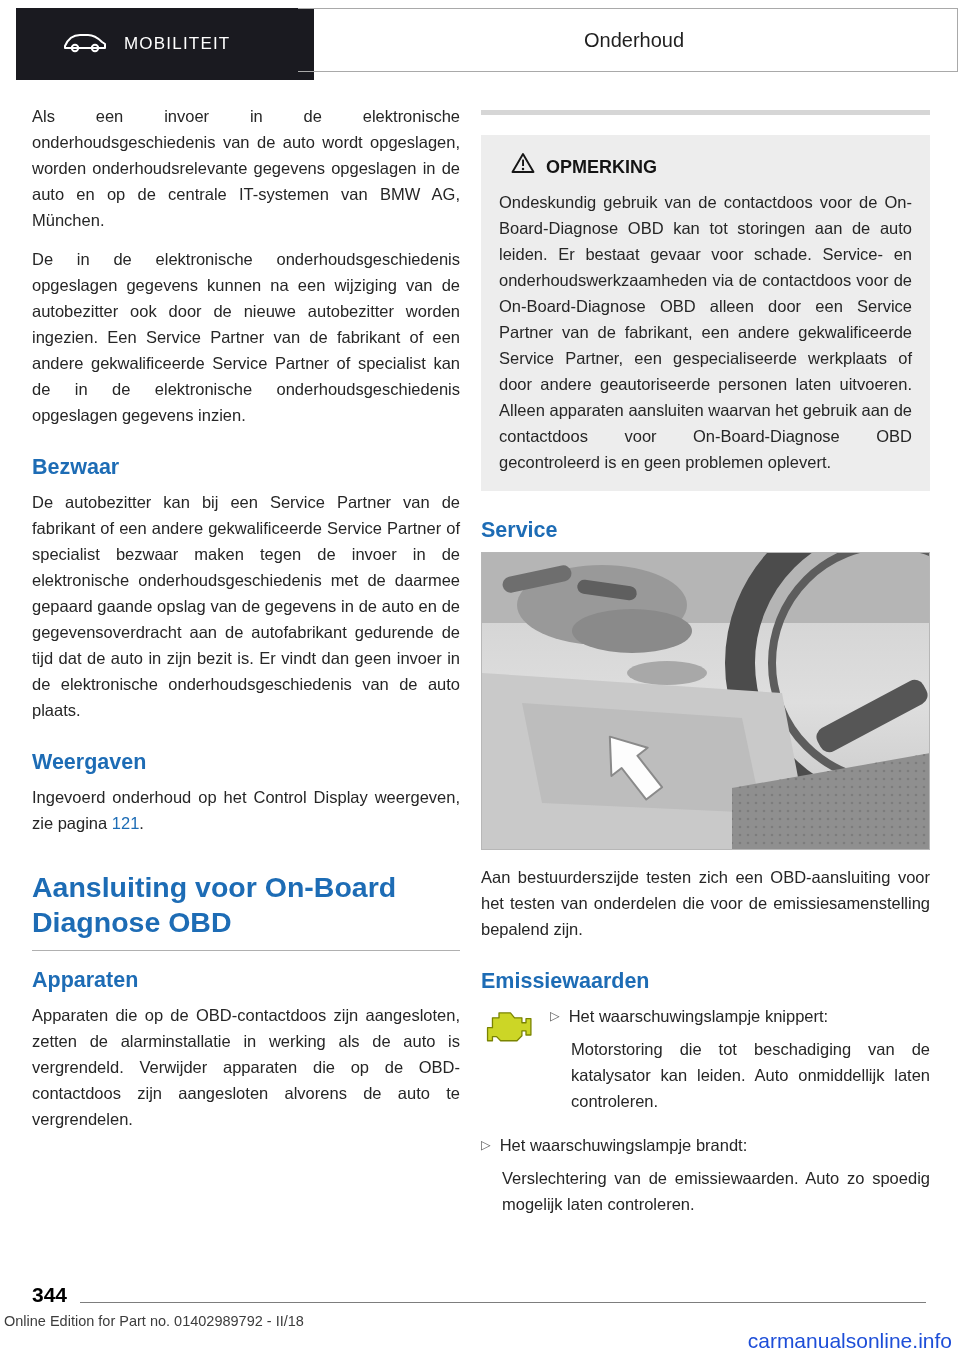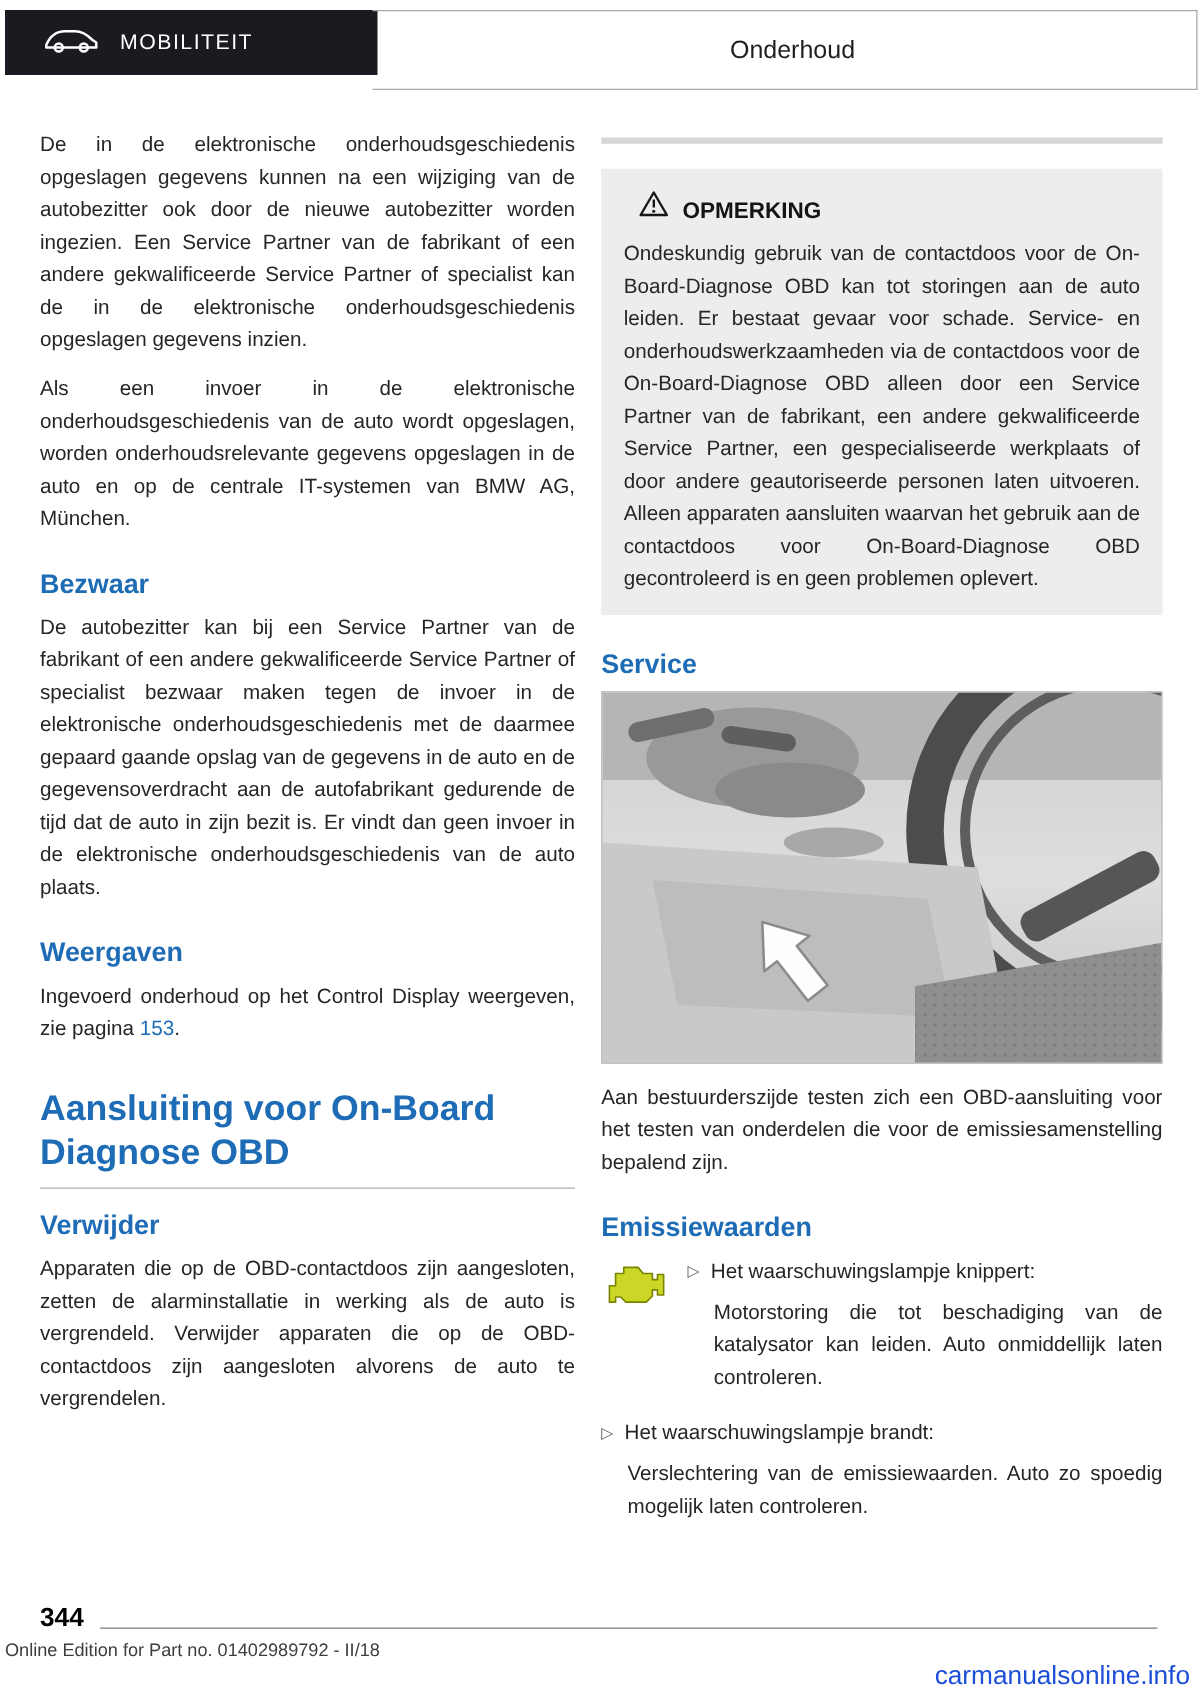--- a/index.html
+++ b/index.html
@@ -10,22 +10,22 @@
   }
   *{box-sizing:border-box;}
   html,body{margin:0;padding:0;background:#ffffff;}
   .page{
     position:relative;width:960px;height:1362px;background:#fff;overflow:hidden;
     font-family:"Liberation Sans","DejaVu Sans",sans-serif;color:#262626;
   }
   
   .header{position:absolute;top:8px;left:0;width:958px;height:64px;}
   .header-tab{
-    position:absolute;left:4px;top:0;width:298px;height:52px;background:var(--tab-bg);
-    display:flex;align-items:center;gap:16px;padding-left:30px;
+    position:absolute;left:16px;top:0;width:298px;height:72px;background:var(--tab-bg);
+    display:flex;align-items:center;gap:16px;padding-left:46px;
   }
   .header-tab .tab-label{color:#ffffff;font-size:17px;letter-spacing:1.2px;}
   .header-chapter{
     position:absolute;left:298px;top:0;width:660px;height:64px;
     border-top:1px solid #a9a9a9;border-right:1px solid #a9a9a9;border-bottom:1px solid #a9a9a9;
     display:flex;align-items:center;padding-left:13px;font-size:20px;color:#1f1f1f;justify-content:center;
   }
   
   .col{position:absolute;top:103px;}
   .col-left{left:32px;width:428px;}
@@ -80,35 +80,35 @@
         </svg>
       </span>
       <span class="tab-label">MOBILITEIT</span>
     </div>
     <div class="header-chapter">
       <span>Onderhoud</span>
     </div>
   </div>
 
   <div class="col col-left">
+    <p class="body">Als een invoer in de elektronische onderhoudsgeschiedenis van de auto wordt opgeslagen, worden onderhoudsrelevante gegevens opgeslagen in de auto en op de centrale IT-systemen van BMW AG, München.</p>
     <p class="body">De in de elektronische onderhoudsgeschiedenis opgeslagen gegevens kunnen na een wijziging van de autobezitter ook door de nieuwe autobezitter worden ingezien. Een Service Partner van de fabrikant of een andere gekwalificeerde Service Partner of specialist kan de in de elektronische onderhoudsgeschiedenis opgeslagen gegevens inzien.</p>
-    <p class="body">Als een invoer in de elektronische onderhoudsgeschiedenis van de auto wordt opgeslagen, worden onderhoudsrelevante gegevens opgeslagen in de auto en op de centrale IT-systemen van BMW AG, München.</p>
 
     <h2 class="section">Bezwaar</h2>
     <p class="body">De autobezitter kan bij een Service Partner van de fabrikant of een andere gekwalificeerde Service Partner of specialist bezwaar maken tegen de invoer in de elektronische onderhoudsgeschiedenis met de daarmee gepaard gaande opslag van de gegevens in de auto en de gegevensoverdracht aan de autofabrikant gedurende de tijd dat de auto in zijn bezit is. Er vindt dan geen invoer in de elektronische onderhoudsgeschiedenis van de auto plaats.</p>
 
     <h2 class="section">Weergaven</h2>
     <p class="body">
-      <span>Ingevoerd onderhoud op het Control Display weergeven, zie pagina </span><a class="ref-link">153</a><span>.</span>
+      <span>Ingevoerd onderhoud op het Control Display weergeven, zie pagina </span><a class="ref-link">121</a><span>.</span>
     </p>
 
     <h1 class="chapter-heading">Aansluiting voor On-Board Diagnose OBD</h1>
     <div class="thin-rule"></div>
 
-    <h2 class="section" style="margin-top:14px;">Verwijder</h2>
+    <h2 class="section" style="margin-top:14px;">Apparaten</h2>
     <p class="body">Apparaten die op de OBD-contactdoos zijn aangesloten, zetten de alarminstallatie in werking als de auto is vergrendeld. Verwijder apparaten die op de OBD-contactdoos zijn aangesloten alvorens de auto te vergrendelen.</p>
   </div>
 
   <div class="col col-right">
     <div class="gray-bar"></div>
 
     <div class="note-box">
       <div class="note-title-row">
         <span>
           <svg width="24" height="22" viewBox="0 0 24 22" aria-hidden="true">

